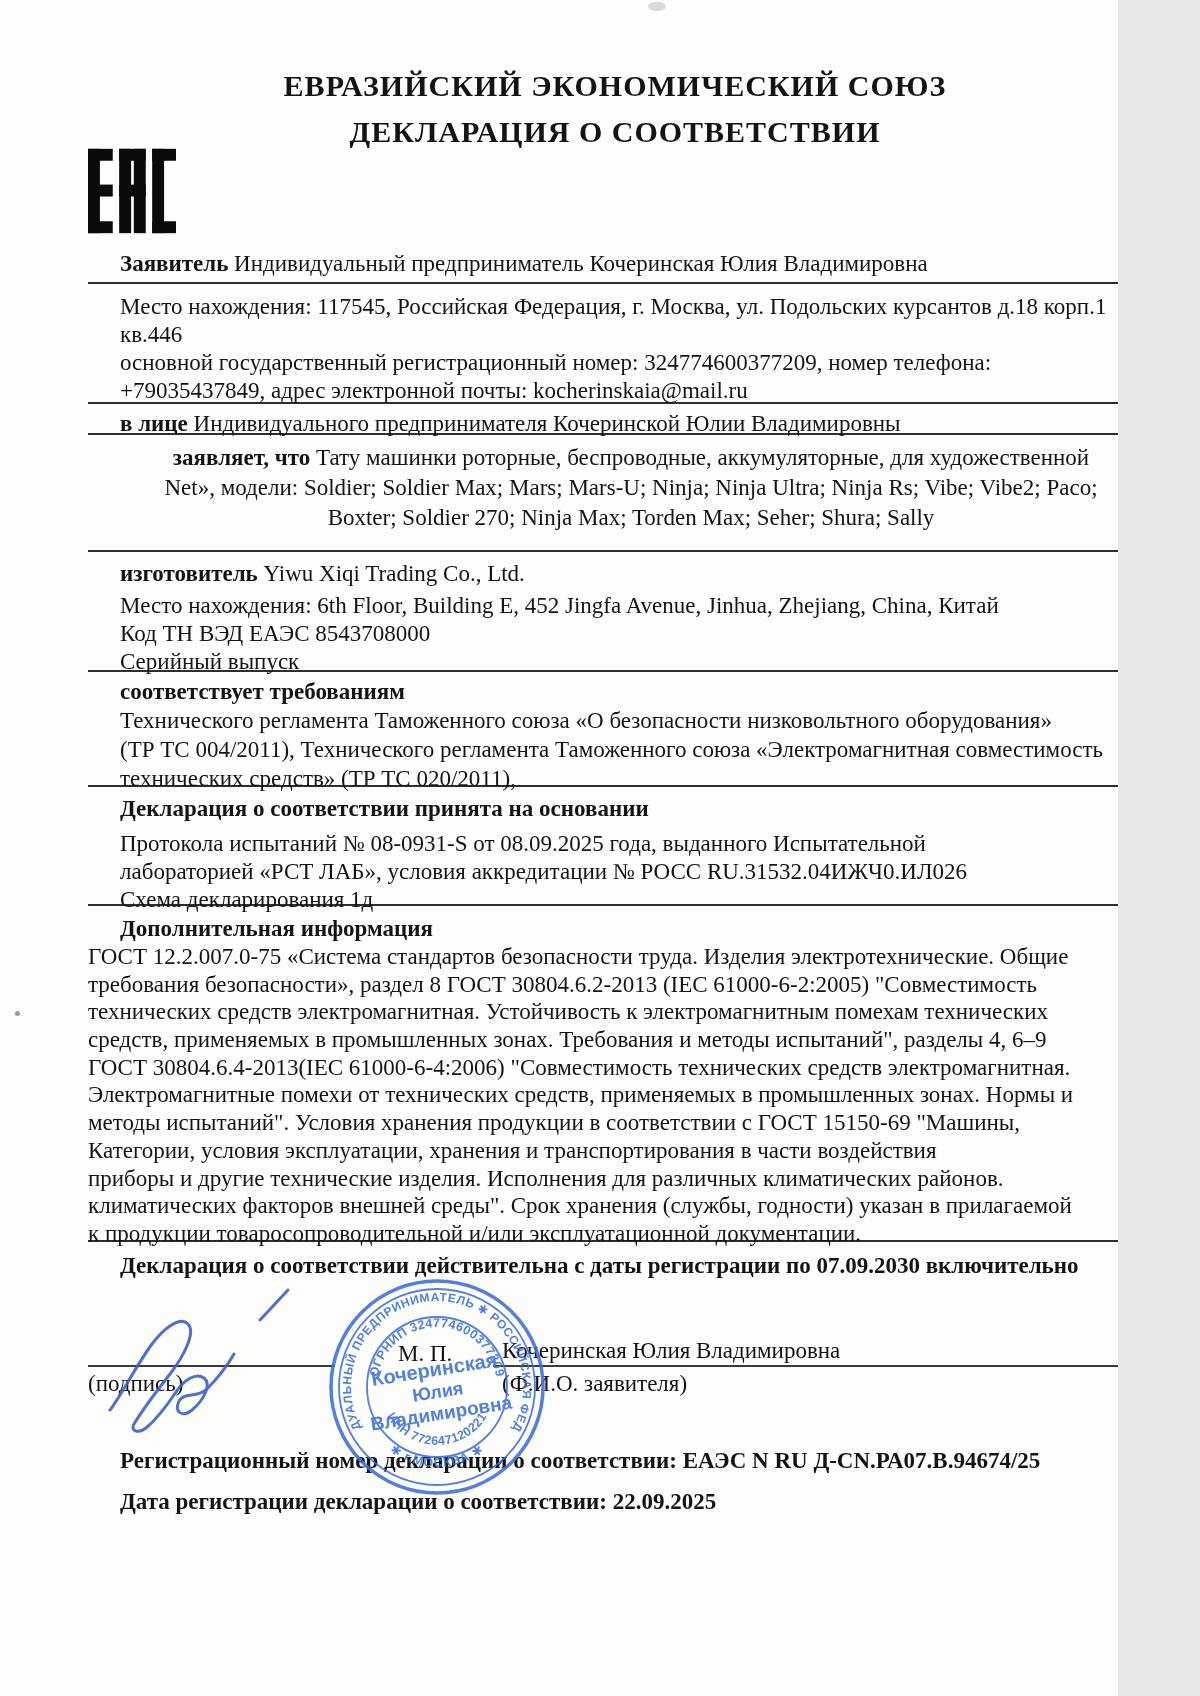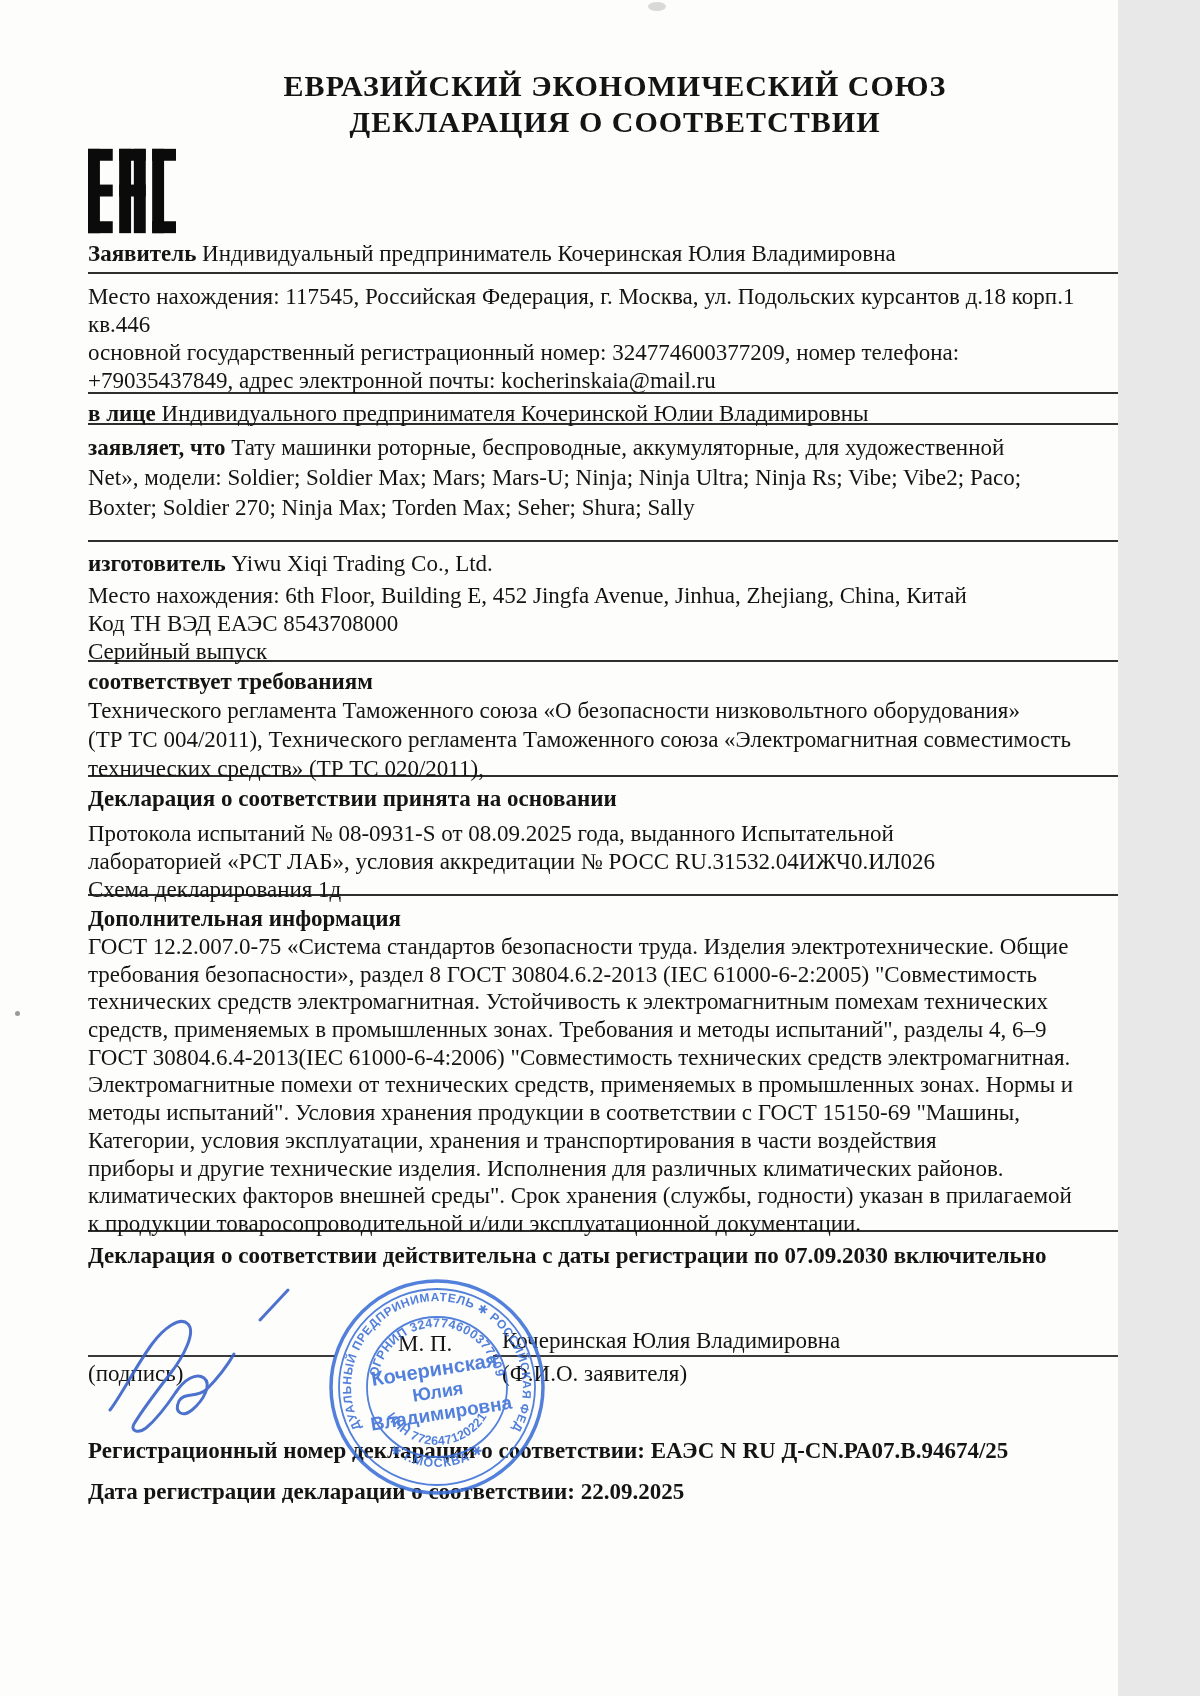--- a/index.html
+++ b/index.html
@@ -6,24 +6,24 @@
   body{background:#e8e8e8;}
   .page{
     position:relative;
     width:1118px;height:1696px;
     background:#fdfdfc;
     font-family:"Liberation Serif","DejaVu Serif",serif;
     color:#141414;
     overflow:hidden;
   }
   .content{position:absolute;left:88px;top:0;width:1054px;}
-  .title{ text-align:center;font-weight:bold;font-size:30px;line-height:36px;letter-spacing:1px;white-space:pre;}
-  .line{font-size:23px;line-height:28px;height:28px;white-space:pre;overflow:visible;}
+  .title{ text-align:center;font-weight:bold;font-size:30px;line-height:36px;letter-spacing:1px;white-space:pre;margin-top:10px;}
+  .line{font-size:23px;line-height:28px;height:28px;white-space:pre;overflow:visible;margin-left:32px;}
   .line b{font-weight:bold;}
-  .h30{line-height:30px;height:30px;}
+  .h30{line-height:30px;height:30px;text-align:center;}
   .h29{line-height:29px;height:29px;}
   .info-line{font-size:23px;line-height:27.7px;height:27.7px;white-space:pre;}
   .bold{font-weight:bold;}
   .rule{height:0;border-top:2px solid #2e2e2e;}
   
   .mt-t1{margin-top:68px;}
   .mt-applicant{margin-top:100px;}
   .r1{margin-top:4px;} .a1{margin-top:9px;}
   .r2{margin-top:-3px;} .vl{margin-top:6px;}
   .r3{margin-top:-5px;} .d1{margin-top:8px;}

